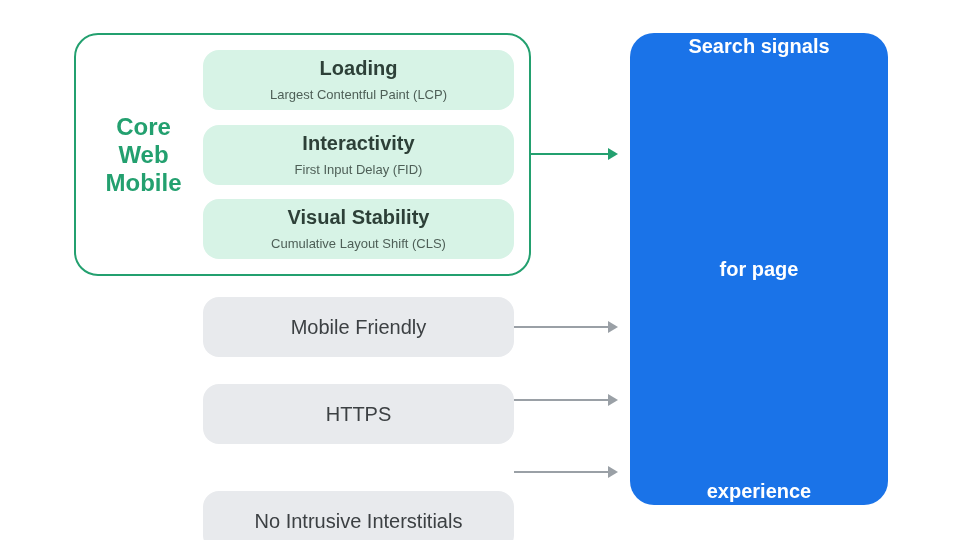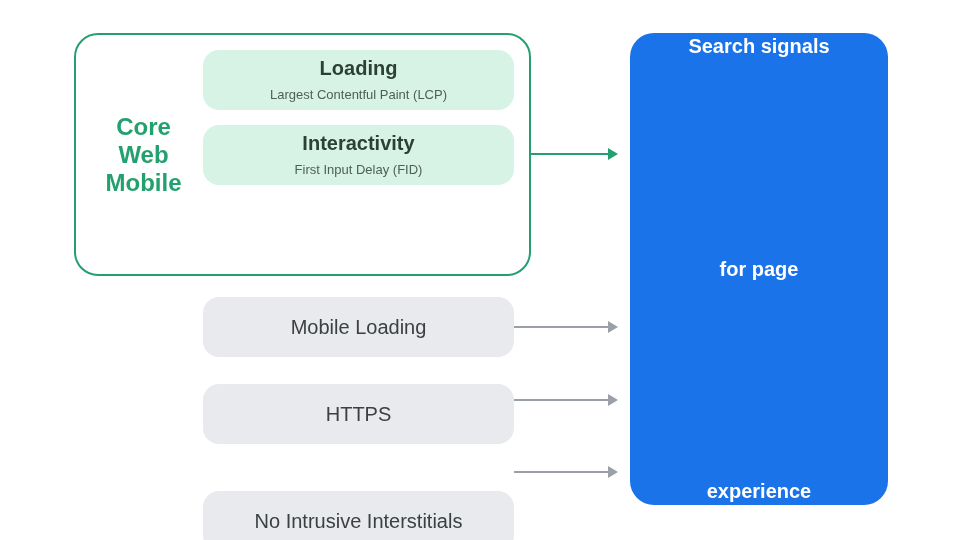--- a/index.html
+++ b/index.html
@@ -123,24 +123,28 @@
     <div class="pill green p1">
       <div class="pill-title">Loading</div>
       <div class="pill-sub">Largest Contentful Paint (LCP)</div>
     </div>
 
     <div class="pill green p2">
       <div class="pill-title">Interactivity</div>
       <div class="pill-sub">First Input Delay (FID)</div>
     </div>
 
+    <div class="pill green p3">
+      <div class="pill-title">Visual Stability</div>
+      <div class="pill-sub">Cumulative Layout Shift (CLS)</div>
+    </div>
   </div>
 
   <div class="gray-pill g1">
-    <span>Mobile Loading</span>
+    <span>Mobile Friendly</span>
   </div>
   <div class="gray-pill g2">
     <span>HTTPS</span>
   </div>
   <div class="gray-pill g3">
     <span>No Intrusive Interstitials</span>
   </div>
 
   <div class="arrow green-arrow a-cwv">
     <div class="shaft"></div>

